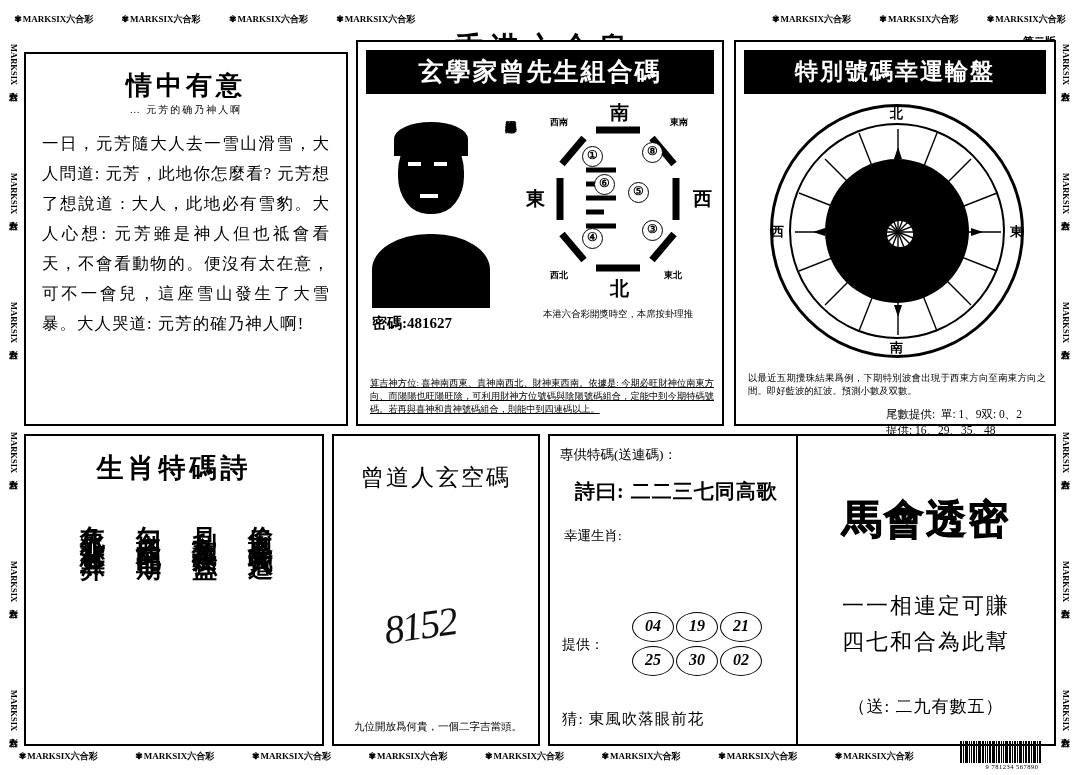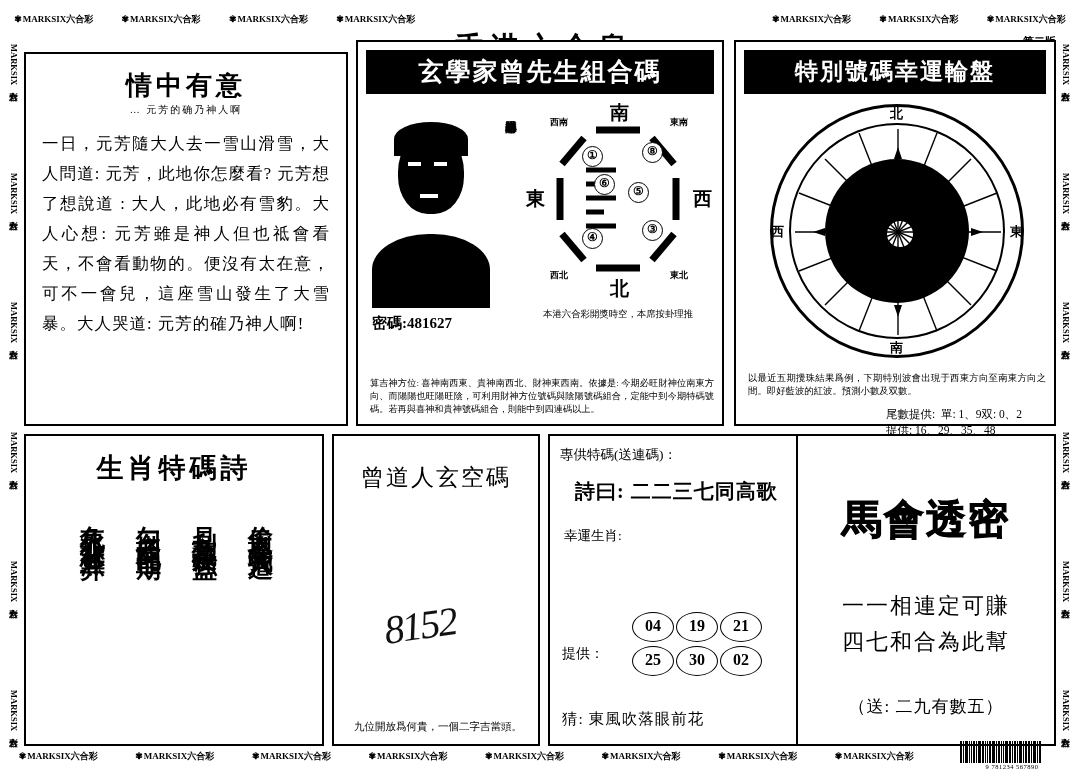--- a/index.html
+++ b/index.html
@@ -40,32 +40,32 @@
   #box-combo .portrait{position:absolute;left:14px;top:66px;width:118px;height:200px;}
   .face{position:relative;width:118px;height:200px;}
   .face .shoulder{position:absolute;left:0;bottom:0;width:118px;height:74px;background:#000;border-radius:48% 48% 0 0;}
   .face .head{position:absolute;left:26px;top:22px;width:66px;height:84px;background:#000;border-radius:50% 50% 45% 45%;}
   .face .hair{position:absolute;left:22px;top:14px;width:74px;height:34px;background:#000;border-radius:50% 50% 0 0;}
   .face .eye{position:absolute;width:13px;height:4px;background:#fff;top:54px;}
   .face .eye.l{left:36px;} .face .eye.r{left:62px;}
   .face .mouth{position:absolute;left:48px;top:86px;width:18px;height:4px;background:#fff;}
   #box-combo .pw{position:absolute;left:14px;top:272px;font-size:15px;font-weight:bold;}
   #box-combo .vtext{position:absolute;left:140px;top:70px;width:20px;font-size:11.5px;line-height:14px;writing-mode:vertical-rl;text-orientation:upright;height:170px;}
-  #box-combo .footnote{position:absolute;left:12px;bottom:8px;width:344px;font-size:9.2px;line-height:13px;text-align:justify;}
+  #box-combo .footnote{position:absolute;left:12px;bottom:8px;width:344px;font-size:9.2px;line-height:13px;text-align:justify;text-decoration:underline;}
   #box-combo .bagua{position:absolute;left:166px;top:58px;width:190px;height:200px;}
 
   
   .bagua .lbl{position:absolute;font-weight:bold;}
   .bagua .n{left:86px;top:0px;font-size:19px;}
   .bagua .s{left:86px;bottom:-2px;font-size:19px;}
   .bagua .e{left:2px;top:86px;font-size:19px;}
   .bagua .w{right:2px;top:86px;font-size:19px;}
   .bagua .diag{font-size:9px;}
   .bagua .d-ne{right:26px;top:16px;} .bagua .d-nw{left:26px;top:16px;}
-  .bagua .d-se{right:26px;bottom:18px;} .bagua .d-sw{left:26px;bottom:18px;}
+  .bagua .d-se{right:32px;bottom:18px;} .bagua .d-sw{left:26px;bottom:18px;}
   .bagua .oct{position:absolute;left:32px;top:24px;width:124px;height:150px;}
   .num{position:absolute;width:19px;height:19px;border:1.6px solid #000;border-radius:50%;font-size:12px;line-height:17px;text-align:center;background:#fff;font-weight:bold;}
 
   
   #box-wheel{left:710px;top:12px;width:322px;height:386px;}
   #box-wheel .bar{margin:8px;height:40px;line-height:40px;font-size:23px;letter-spacing:2px;border:2px solid #000;}
   .wheel{position:absolute;left:34px;top:62px;width:254px;height:254px;border-radius:50%;border:3px solid #000;box-sizing:border-box;}
   .wheel .ring2{position:absolute;left:16px;top:16px;right:16px;bottom:16px;border-radius:50%;border:2px solid #000;}
   .wheel .hub{position:absolute;left:52px;top:52px;right:52px;bottom:52px;border-radius:50%;background:#000;}
   .wheel .hub2{position:absolute;left:112px;top:112px;width:26px;height:26px;border-radius:50%;background:#fff;border:2px solid #000;}
@@ -85,22 +85,22 @@
   #box-zeng{left:308px;top:406px;width:208px;height:312px;}
   #box-zeng .hd{text-align:center;font-size:23px;font-weight:normal;margin-top:26px;letter-spacing:2px;}
   #box-zeng .scrawl{position:absolute;left:50px;top:166px;font-size:40px;font-family:"Liberation Serif",serif;font-style:italic;transform:rotate(-8deg);letter-spacing:-2px;color:#111;}
   #box-zeng .foot{position:absolute;left:10px;bottom:10px;width:188px;font-size:10.5px;text-align:center;}
 
   
   #box-special{left:524px;top:406px;width:284px;height:312px;}
   #box-special .t1{font-size:13.5px;margin:10px 0 0 10px;}
   #box-special .t2{font-size:20px;font-weight:bold;margin:14px 0 0 25px;letter-spacing:1px;}
   #box-special .t3{font-size:13.5px;margin:22px 0 0 14px;}
-  #box-special .prov{position:absolute;left:12px;top:209px;font-size:14px;}
-  #box-special .balls{position:absolute;left:82px;top:176px;width:148px;}
+  #box-special .prov{position:absolute;left:12px;top:200px;font-size:14px;}
+  #box-special .balls{position:absolute;left:82px;top:176px;width:148px;font-style:italic;}
   #box-special .ballrow{display:flex;gap:2px;margin-bottom:4px;}
   .ball{width:40px;height:28px;border:1.6px solid #000;border-radius:50%;text-align:center;line-height:26px;font-size:16px;font-weight:bold;}
   #box-special .guess{position:absolute;left:12px;bottom:14px;font-size:15.5px;letter-spacing:1px;}
 
   
   #box-horse{left:772px;top:406px;width:260px;height:312px;}
   #box-horse .logo{text-align:center;font-size:40px;font-weight:bold;letter-spacing:2px;margin-top:56px;-webkit-text-stroke:1px #000;}
   #box-horse .l1{text-align:center;font-size:22px;margin-top:44px;letter-spacing:2px;}
   #box-horse .l2{text-align:center;font-size:22px;margin-top:6px;letter-spacing:2px;}
   #box-horse .l3{text-align:center;font-size:17px;margin-top:38px;letter-spacing:1px;}

